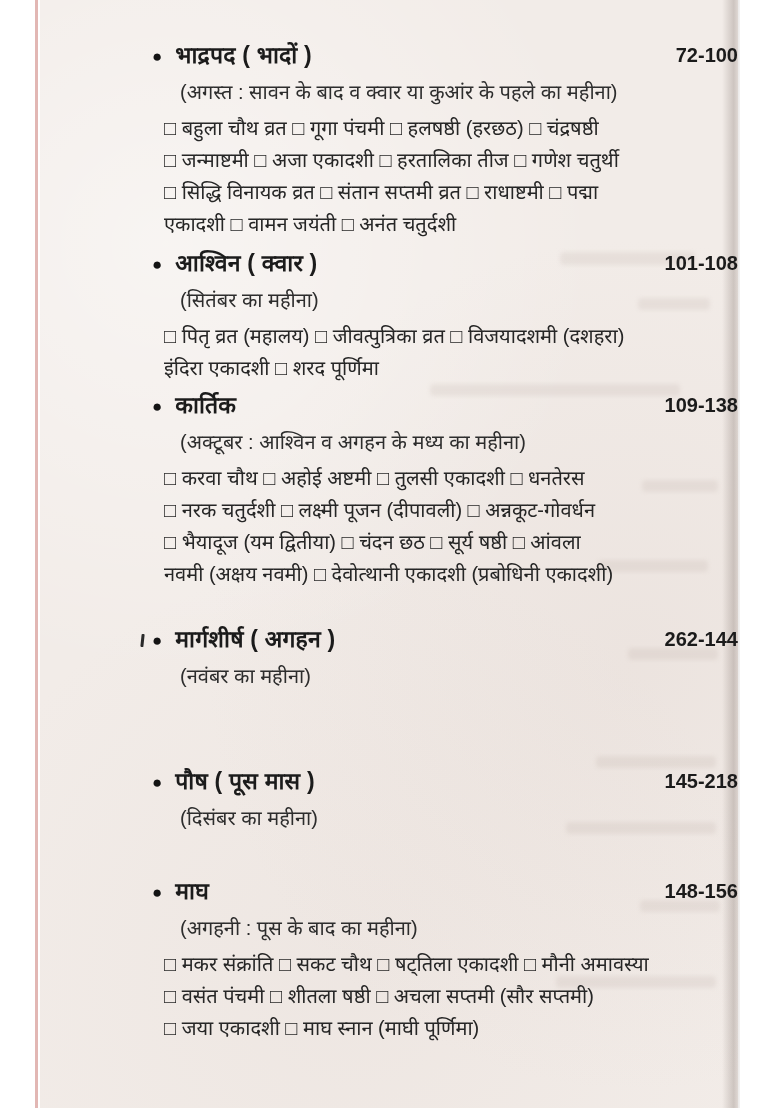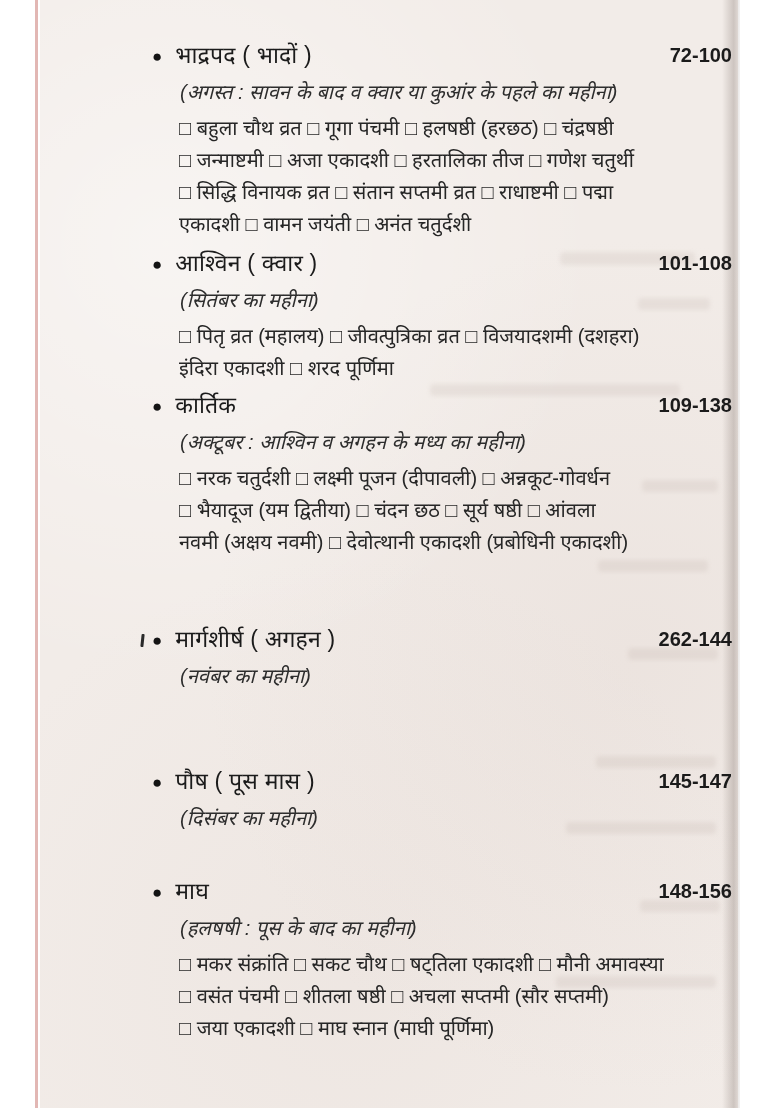--- a/index.html
+++ b/index.html
@@ -25,32 +25,31 @@
     background:linear-gradient(to right, rgba(110,95,88,0) 0%, rgba(110,95,88,0.28) 65%, rgba(110,95,88,0.08) 100%);
   }
   .content{position:absolute;left:0;top:0;width:780px;height:1108px;}
   .section{position:absolute;left:152px;width:586px;}
   .sec-head{display:flex;align-items:center;}
   .bullet{
     font-size:17px;line-height:17px;color:#141414;margin-right:13px;
     transform:translateY(1px);
   }
   .sec-title{
-    font-weight:400;font-size:23px;line-height:30px;color:#1b1b1b;
+    font-weight:700;font-size:23px;line-height:30px;color:#1b1b1b;
     letter-spacing:0.2px;
   }
   .sec-range{
     margin-left:auto;font-weight:700;font-size:20px;color:#1b1b1b;
-    padding-right:6px;
   }
   .sec-sub{
-    font-style:italic;font-size:20px;line-height:28px;color:#2d2d2d;
+    font-size:20px;line-height:28px;color:#2d2d2d;
     margin:8px 12px 0 28px;
   }
-  .sec-items{margin:6px 0 0 27px;}
+  .sec-items{margin:6px 0 0 12px;}
   .item-line{
     font-size:20px;line-height:32px;color:#262626;white-space:nowrap;
   }
   .smudge{
     position:absolute;background:#a8968e;opacity:0.14;border-radius:4px;
     filter:blur(2px);
   }
   .artifact{
     position:absolute;background:#2a2a2a;border-radius:1px;
   }
@@ -103,47 +102,48 @@
       </div>
   </div>
     <div class="section" style="top: 390px;">
     <div class="sec-head">
       <span class="bullet">●</span>
       <span class="sec-title">कार्तिक</span>
       <span class="sec-range">109-138</span>
     </div>
     <div class="sec-sub">(अक्टूबर : आश्विन व अगहन के मध्य का महीना)</div>
     <div class="sec-items">
+        <div class="item-line">□ करवा चौथ □ अहोई अष्टमी □ तुलसी एकादशी □ धनतेरस</div>
         <div class="item-line">□ नरक चतुर्दशी □ लक्ष्मी पूजन (दीपावली) □ अन्नकूट-गोवर्धन</div>
         <div class="item-line">□ भैयादूज (यम द्वितीया) □ चंदन छठ □ सूर्य षष्ठी □ आंवला</div>
         <div class="item-line">नवमी (अक्षय नवमी) □ देवोत्थानी एकादशी (प्रबोधिनी एकादशी)</div>
       </div>
   </div>
     <div class="section" style="top: 624px;">
     <div class="sec-head">
       <span class="bullet">●</span>
       <span class="sec-title">मार्गशीर्ष ( अगहन )</span>
       <span class="sec-range">262-144</span>
     </div>
     <div class="sec-sub">(नवंबर का महीना)</div>
   </div>
     <div class="section" style="top: 766px;">
     <div class="sec-head">
       <span class="bullet">●</span>
       <span class="sec-title">पौष ( पूस मास )</span>
-      <span class="sec-range">145-147</span>
+      <span class="sec-range">145-218</span>
     </div>
     <div class="sec-sub">(दिसंबर का महीना)</div>
   </div>
     <div class="section" style="top: 876px;">
     <div class="sec-head">
       <span class="bullet">●</span>
       <span class="sec-title">माघ</span>
       <span class="sec-range">148-156</span>
     </div>
-    <div class="sec-sub">(हलषषी : पूस के बाद का महीना)</div>
+    <div class="sec-sub">(अगहनी : पूस के बाद का महीना)</div>
     <div class="sec-items">
         <div class="item-line">□ मकर संक्रांति □ सकट चौथ □ षट्तिला एकादशी □ मौनी अमावस्या</div>
         <div class="item-line">□ वसंत पंचमी □ शीतला षष्ठी □ अचला सप्तमी (सौर सप्तमी)</div>
         <div class="item-line">□ जया एकादशी □ माघ स्नान (माघी पूर्णिमा)</div>
       </div>
   </div>
   </div>
 
 </body></html>

